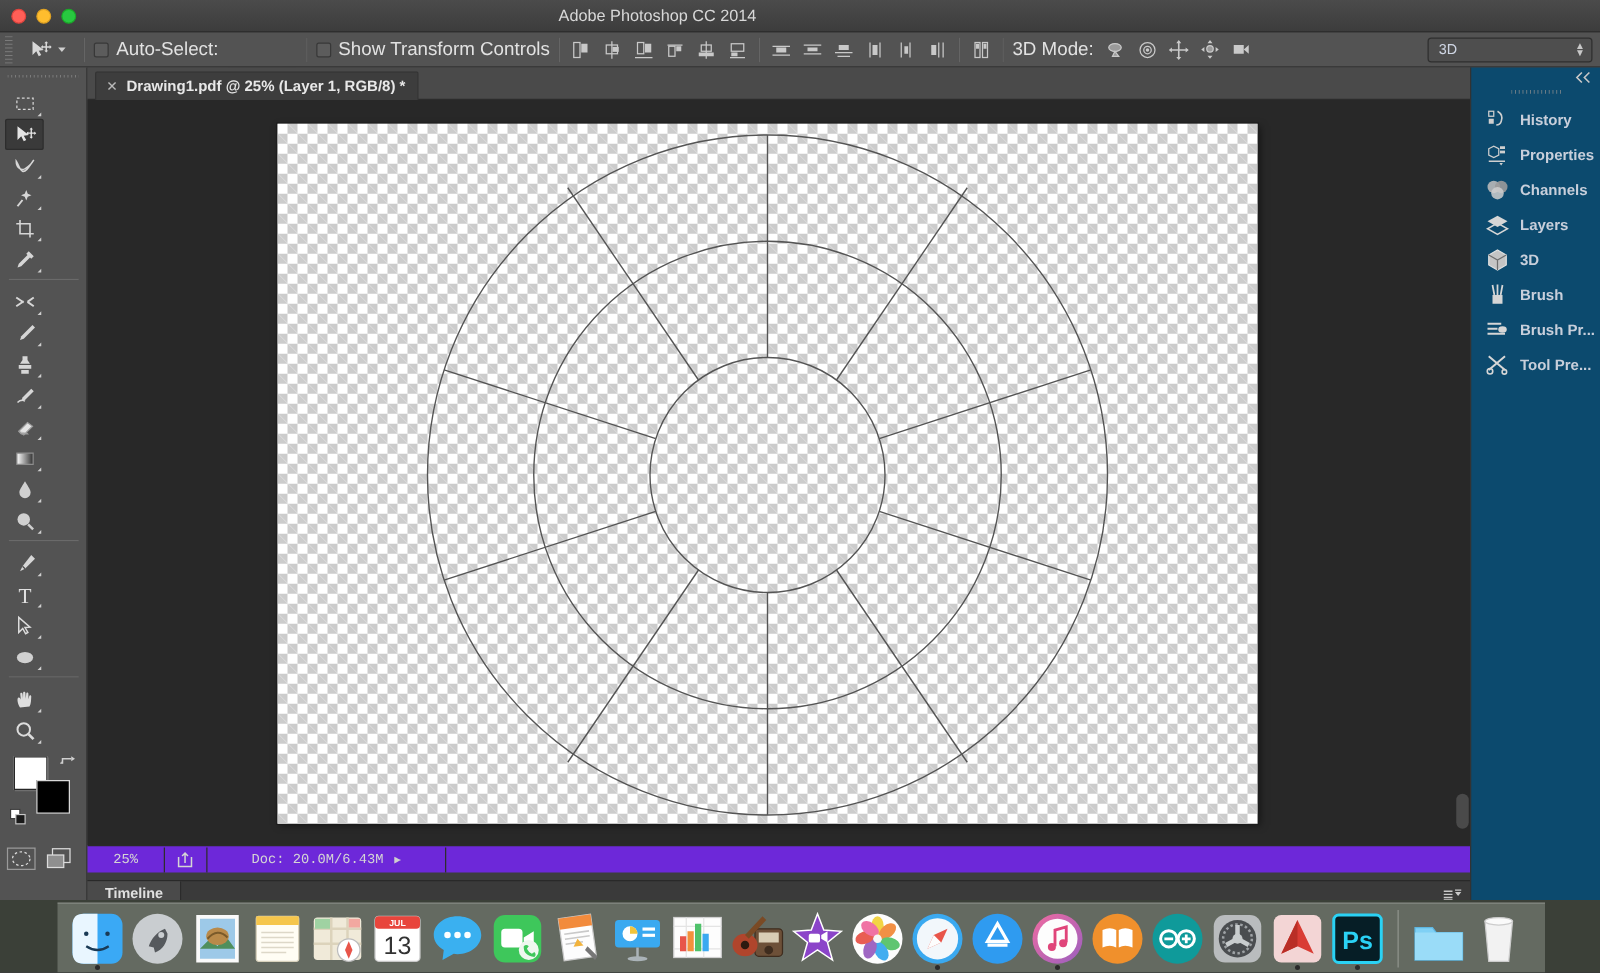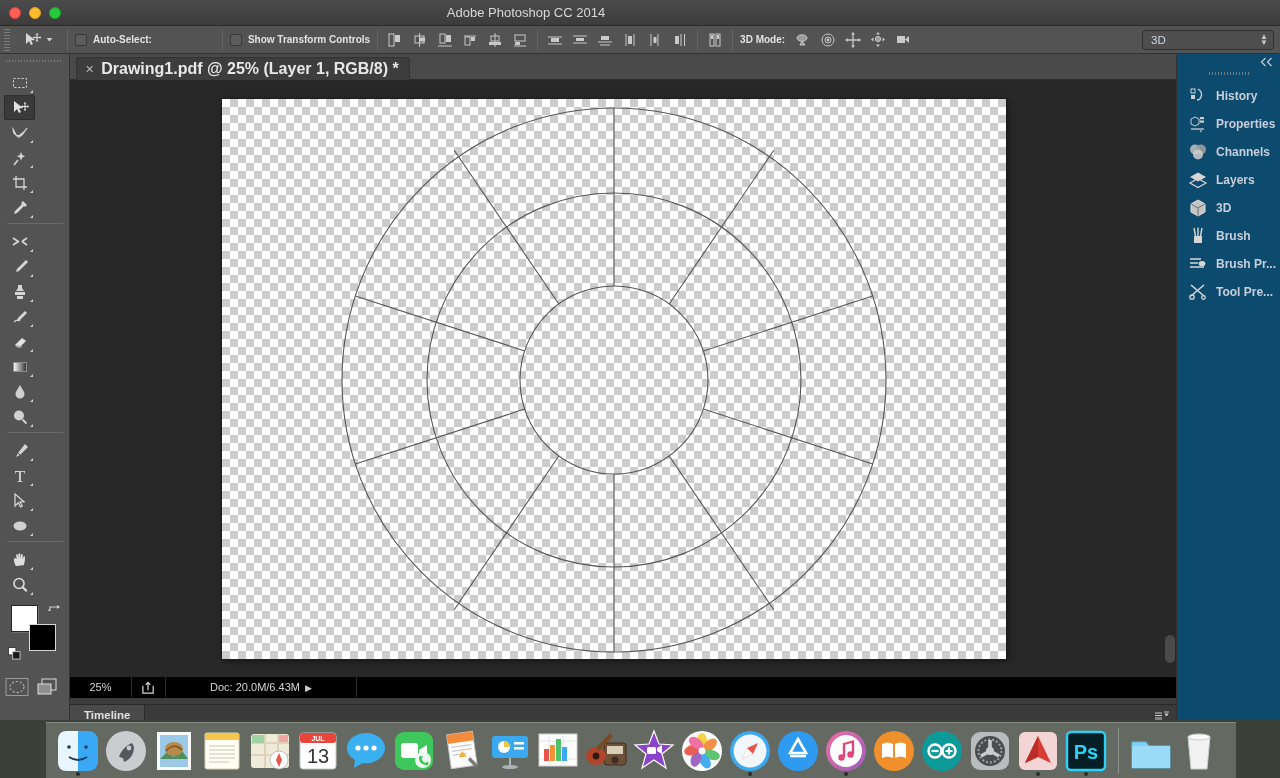--- a/index.html
+++ b/index.html
@@ -38,21 +38,21 @@
     background: repeating-linear-gradient(to bottom, #8a8a8a 0 1px, transparent 1px 3px);
     background-size: 6px 3px; background-repeat: repeat-y;
     background-position: 2px 3px; opacity: .75;
   }
   .tool-cur { display: flex; align-items: center; gap: 3px; padding: 0 6px; }
   .vsep { width: 1px; height: 20px; background: #3b3b3b;
           border-right: 1px solid #656565; margin: 0 7px; }
   .ob-check { display: flex; align-items: center; gap: 6px; }
   .cbox { width: 12px; height: 12px; background: #5c5c5c;
           border: 1px solid #383838; border-radius: 2px; }
-  .ob-label { font-size: 10px; color: #e2e2e2; white-space: nowrap; font-weight: bold; }
+  .ob-label { font-size: 15px; color: #e2e2e2; white-space: nowrap; }
   .ob-select {
     height: 18px; min-width: 56px; background: #595959;
     border: 1px solid #3a3a3a; border-radius: 3px;
     font-size: 11.5px; color: #e8e8e8; padding: 0 16px 0 7px;
     line-height: 16px; position: relative; margin-top: 46px;
   }
   .ob-select .arrows {
     position: absolute; right: 4px; top: 2px;
     font-size: 8px; line-height: 6px; color: #d5d5d5;
   }
@@ -106,21 +106,21 @@
     position: absolute; left: 70px; top: 54px; width: 1106px; height: 26px;
     background: #4a4a4a; border-bottom: 1px solid #2c2c2c;
   }
   .doctab {
     position: absolute; left: 6px; top: 3px; height: 23px;
     background: #3d3d3d; border: 1px solid #333; border-bottom: none;
     border-radius: 2px 2px 0 0; display: flex; align-items: center;
     gap: 7px; padding: 0 10px 0 8px;
   }
   .doctab .x { font-size: 11px; color: #b9b9b9; }
-  .doctab .ttl { font-size: 16px; font-weight: bold; color: #e8e8e8; }
+  .doctab .ttl { font-size: 12px; font-weight: bold; color: #e8e8e8; }
 
   
   .canvasarea {
     position: absolute; left: 70px; top: 80px; width: 1106px; height: 596px;
     background: #282828; overflow: hidden;
   }
   .canvas {
     position: absolute; left: 152px; top: 19px; width: 784px; height: 560px;
     background-color: #ffffff;
     background-image:
@@ -132,22 +132,22 @@
   }
   .canvas svg { position: absolute; left: 0; top: 0; }
   .canv-scroll {
     position: absolute; right: 1px; top: 555px; width: 10px; height: 28px;
     background: #4a4a4a; border-radius: 5px;
   }
 
   
   .statusbar {
     position: absolute; left: 70px; top: 676px; width: 1106px; height: 22px;
-    background: #000000; border-top: 1px solid #2a2a2a;
-    display: flex; align-items: flex-start;
+    background: #6d28d9; border-top: 1px solid #2a2a2a;
+    display: flex; align-items: center; font-family: Liberation Mono, monospace;
   }
   .sb-zoom { width: 62px; text-align: center; font-size: 11px; color: #d5d5d5;
              border-right: 1px solid #2d2d2d; line-height: 20px; }
   .sb-share { width: 34px; display: flex; align-items: center; justify-content: center;
               border-right: 1px solid #2d2d2d; height: 20px; }
   .sb-doc { flex: 0 0 190px; font-size: 11px; color: #d5d5d5;
             text-align: center; line-height: 20px; }
   .sb-arrow { font-size: 9px; color: #cfcfcf; margin-left: 2px; }
   .sb-rest { flex: 1; height: 20px; border-left: 1px solid #2d2d2d; }
 

